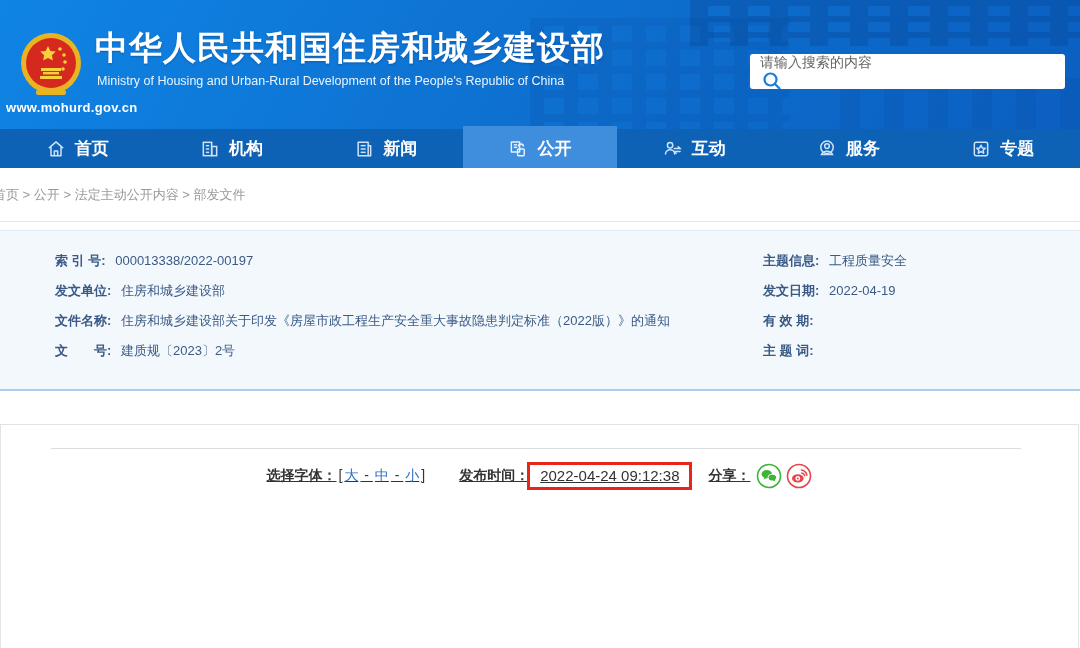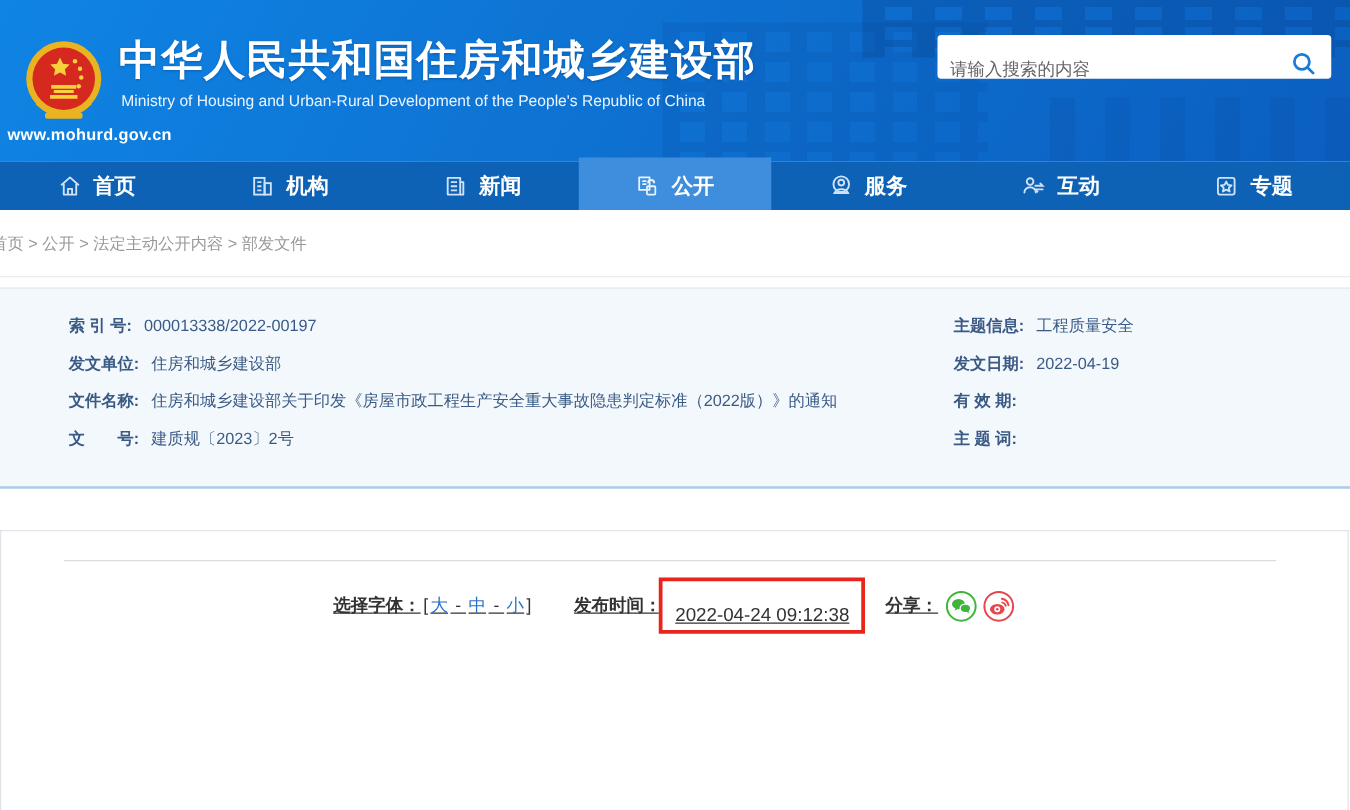--- a/index.html
+++ b/index.html
@@ -17,22 +17,22 @@
     background:repeating-linear-gradient(90deg,#073e88 0 18px,transparent 18px 40px),
                repeating-linear-gradient(180deg,#073e88 0 6px,transparent 6px 16px); }
   .bldg-c { position:absolute; left:840px; top:78px; width:240px; height:51px; opacity:.25;
     background:repeating-linear-gradient(90deg,#0a4fa6 0 20px,transparent 20px 44px); }
   .emblem { position:absolute; left:20px; top:30px; }
   .site-url { position:absolute; left:6px; top:100px; color:#fff; font-weight:bold;
     font-size:13px; letter-spacing:.3px; }
   .head-title { position:absolute; left:95px; top:26px; color:#fff; font-size:33px;
     font-weight:bold; letter-spacing:1px; text-shadow:0 1px 2px rgba(0,40,90,.35); }
   .head-sub { position:absolute; left:97px; top:74px; color:#eaf4ff; font-size:12.5px; }
-  .search-box { position:absolute; left:750px; top:28px; width:315px; height:35px;
-    background:#fff; border-radius:3px; display:flex; align-items:flex-end; padding:0 10px; }
+  .search-box { position:absolute; left:750px; top:54px; width:315px; height:35px;
+    background:#fff; border-radius:3px; display:flex; align-items:flex-start; padding:0 10px;flex-direction:column; }
   .search-box input { flex:1; border:none; outline:none; font-size:14px; color:#333;
     font-family:inherit; background:transparent; }
   .search-box input::placeholder { color:#666; }
   .search-btn { width:24px; height:24px; display:flex; align-items:center;
     justify-content:center; cursor:pointer; }
 
   
   .nav { display:flex; width:100%; height:39px; background:#0d62b5; }
   .nav-item { flex:1; position:relative; display:flex; align-items:center;
     justify-content:center; gap:9px; color:#fff; font-size:17px; font-weight:bold;
@@ -64,21 +64,21 @@
     background:#fff; border:1px solid #e0e3e7; border-bottom:none; }
   .art-title { margin-top:27px; text-align:center; font-size:23px; font-weight:bold;
     color:#0d0d0d; line-height:40px; }
   .art-divider { margin:23px 57px 0 50px; border-top:1px solid #d9dce1; }
   .art-bar { margin-top:13px; display:flex; justify-content:center; align-items:center;
     font-size:14px; color:#333;text-decoration:underline; }
   .fontsel-label, .pub-label, .share-label { font-weight:bold; color:#333; }
   .font-links { margin-left:2px; color:#333; }
   .font-links a { color:#2a6fc9; text-decoration:none; cursor:pointer; margin:0 2px; }
   .pub-label { margin-left:34px; }
-  .red-box { display:inline-block; border:3px solid #e8251c; padding:19px 10px 3px;
+  .red-box { display:inline-block; border:3px solid #e8251c; padding:2px 10px 3px;
     margin-left:-2px; font-size:15px; color:#333; background:#fff; }
   .share-label { margin-left:16px; margin-right:6px; }
   .share-icons { display:flex; gap:4px; align-items:center; }
   .share-icons svg { cursor:pointer; display:block; }
 </style>
 </head>
 <body>
 
 <div class="page">
 
@@ -150,35 +150,35 @@
       <svg class="nav-icon" viewBox="0 0 24 24" fill="none" stroke="#e8f2fc" stroke-width="1.7" stroke-linejoin="round">
         <path d="M4 3.5 h10 v12 h-10 z"></path>
           <line x1="7" y1="7" x2="11" y2="7"></line>
           <line x1="7" y1="10" x2="11" y2="10"></line>
         <path d="M12.5 9 a3 3 0 0 1 6 0"></path>
           <rect x="11.5" y="12" width="8" height="8" rx="1"></rect>
       </svg>
       <span>公开</span>
     </div>
     <div class="nav-item">
-      <svg class="nav-icon" viewBox="0 0 24 24" fill="none" stroke="#cfe2f7" stroke-width="1.8">
-        <circle cx="12" cy="10" r="7.5"></circle>
-          <circle cx="12" cy="8.5" r="2.8"></circle>
-        <path d="M5.5 18.5 a7 6 0 0 1 13 0 z"></path>
-      </svg>
-      <span>服务</span>
-    </div>
-    <div class="nav-item">
       <svg class="nav-icon" viewBox="0 0 24 24" fill="none" stroke="#cfe2f7" stroke-width="1.8" stroke-linecap="round">
         <circle cx="8.5" cy="7.5" r="3.2"></circle>
           <path d="M3 18 a5.5 5 0 0 1 11 0"></path>
         <path d="M13.5 11.5 h7 l-2.2 -2.2"></path>
           <path d="M20.5 15 h-7 l2.2 2.2"></path>
       </svg>
       <span>互动</span>
+    </div>
+    <div class="nav-item">
+      <svg class="nav-icon" viewBox="0 0 24 24" fill="none" stroke="#cfe2f7" stroke-width="1.8">
+        <circle cx="12" cy="10" r="7.5"></circle>
+          <circle cx="12" cy="8.5" r="2.8"></circle>
+        <path d="M5.5 18.5 a7 6 0 0 1 13 0 z"></path>
+      </svg>
+      <span>服务</span>
     </div>
     <div class="nav-item">
       <svg class="nav-icon" viewBox="0 0 24 24" fill="none" stroke="#cfe2f7" stroke-width="1.8" stroke-linejoin="round">
         <rect x="4" y="4" width="16" height="16" rx="2"></rect>
         <path d="M12 7.5 l1.6 3.2 3.5.4 -2.6 2.4.7 3.5 -3.2-1.8 -3.2 1.8.7-3.5 -2.6-2.4 3.5-.4 z"></path>
       </svg>
       <span>专题</span>
     </div>
   </div>
 

